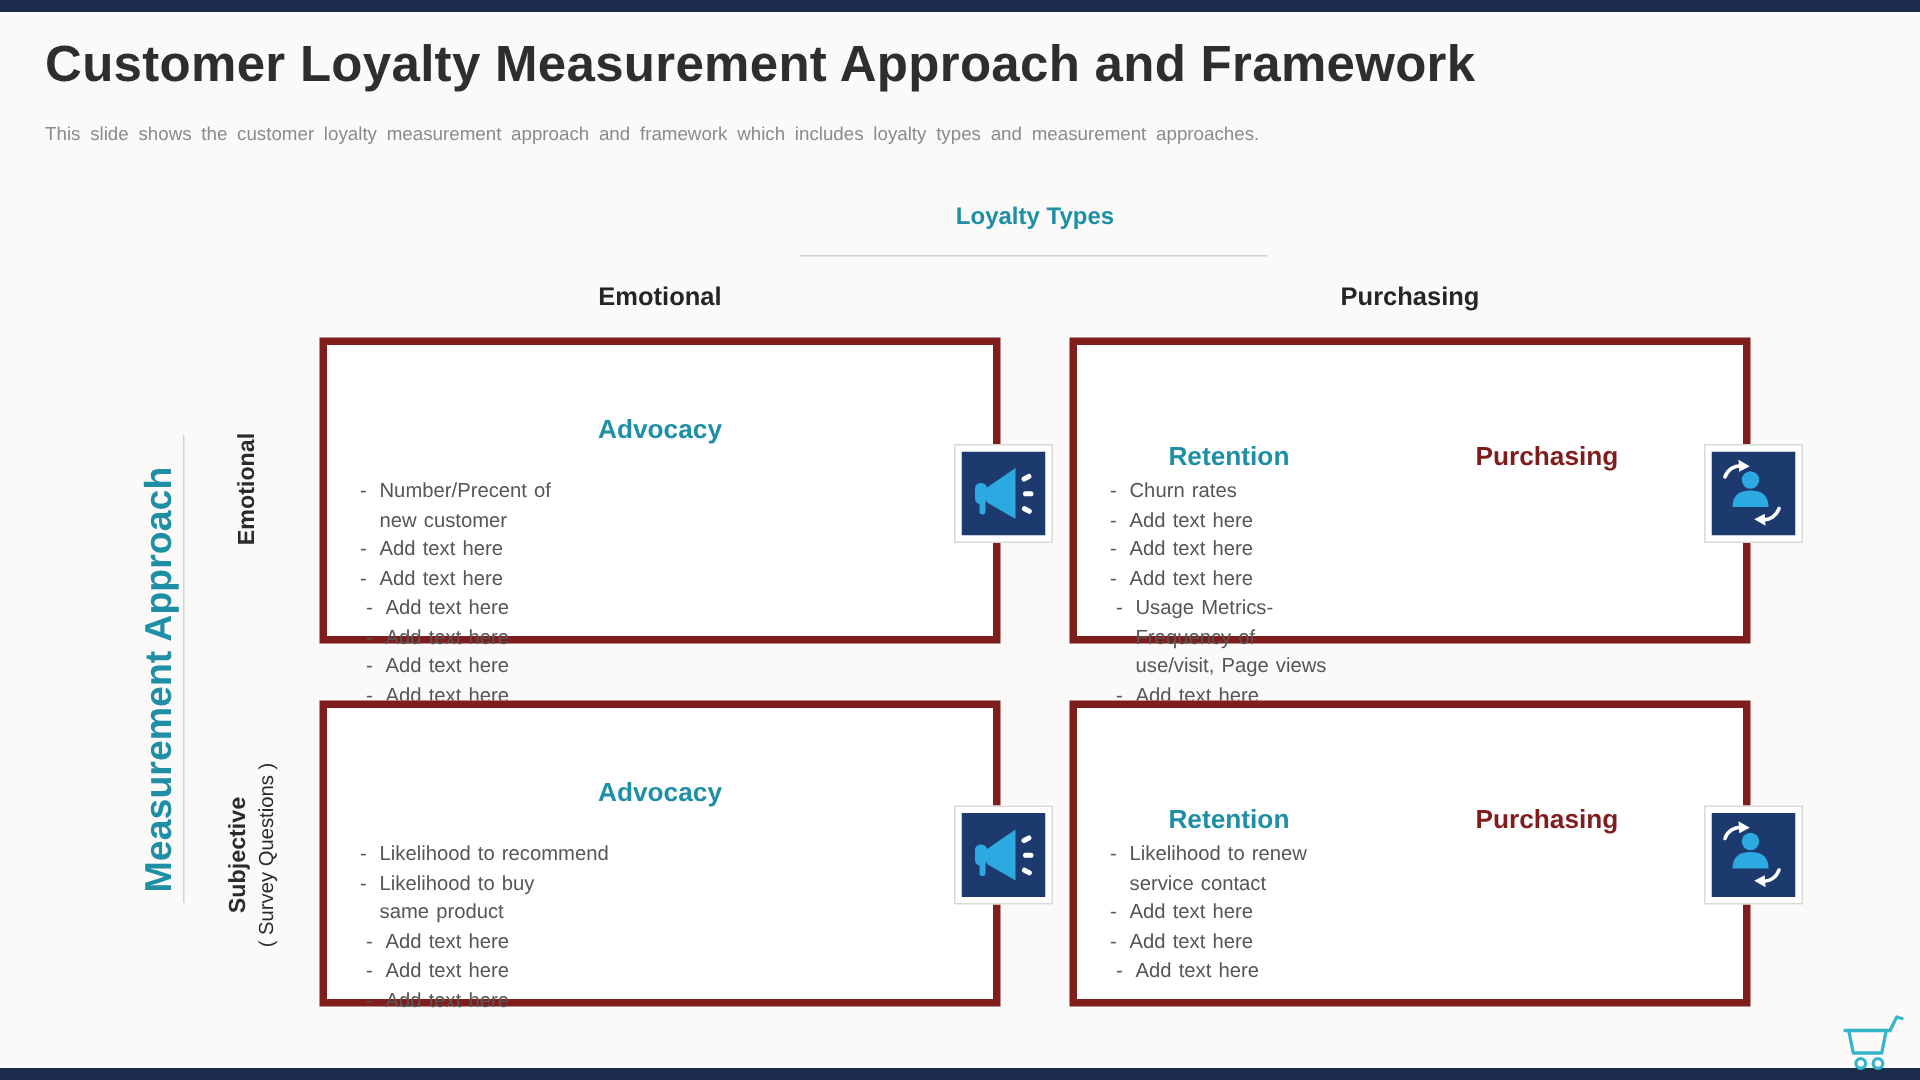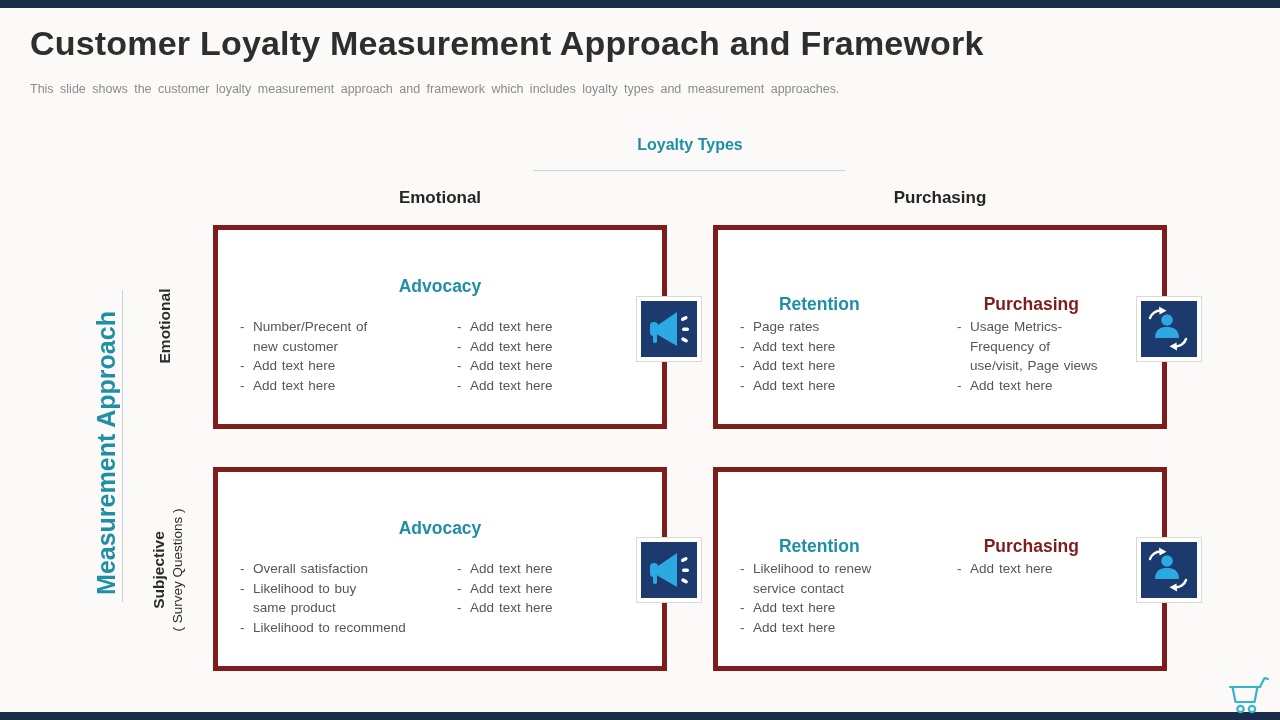--- a/index.html
+++ b/index.html
@@ -54,21 +54,21 @@
   .qbox.b2{left:213px;top:467px;}
   .qbox.b3{left:713px;top:467px;}
 
   .box-title{position:absolute;top:46px;left:0;right:0;text-align:center;
     font-size:17.5px;font-weight:700;color:#1f8fa6;}
   .dual-titles{position:absolute;top:64px;left:0;right:0;display:flex;gap:20px;}
   .dual-titles .t1{width:48%;text-align:center;font-size:17.5px;font-weight:700;color:#1f8fa6;}
   .dual-titles .t2{width:52%;text-align:center;font-size:17.5px;font-weight:700;color:#7f1d1d;
     box-sizing:border-box;padding-right:40px;}
 
-  .cols{position:absolute;top:87px;left:0;right:0;display:flex;}
+  .cols{position:absolute;top:87px;left:0;right:0;display:flex;flex-direction:column;}
   .cols .c1{width:48%;box-sizing:border-box;padding-left:22px;}
   .cols .c2{width:52%;box-sizing:border-box;padding-left:26px;}
   .item{
     position:relative;padding-left:13px;font-size:13.5px;line-height:19.5px;color:#565656;
     white-space:pre-line;word-spacing:1px;
   }
   .item::before{content:"-";position:absolute;left:0;top:0;}
 
   .icon-frame{
     position:absolute;width:66px;height:66px;background:#ffffff;border:1px solid #d9d9d9;
@@ -130,42 +130,41 @@
     </div>
   </div>
 
   <div class="qbox b1">
     <div class="dual-titles">
       <div class="t1">Retention</div>
       <div class="t2">Purchasing</div>
     </div>
     <div class="cols">
       <div class="c1">
-        <div class="item">Page rates</div>
+        <div class="item">Churn rates</div>
         <div class="item">Add text here</div>
         <div class="item">Add text here</div>
         <div class="item">Add text here</div>
       </div>
       <div class="c2">
         <div class="item">Usage Metrics-
 Frequency of
 use/visit, Page views</div>
         <div class="item">Add text here</div>
       </div>
     </div>
   </div>
 
   <div class="qbox b2">
     <div class="box-title">Advocacy</div>
     <div class="cols">
       <div class="c1">
-        <div class="item">Overall satisfaction</div>
+        <div class="item">Likelihood to recommend</div>
         <div class="item">Likelihood to buy
 same product</div>
-        <div class="item">Likelihood to recommend</div>
       </div>
       <div class="c2">
         <div class="item">Add text here</div>
         <div class="item">Add text here</div>
         <div class="item">Add text here</div>
       </div>
     </div>
   </div>
 
   <div class="qbox b3">

